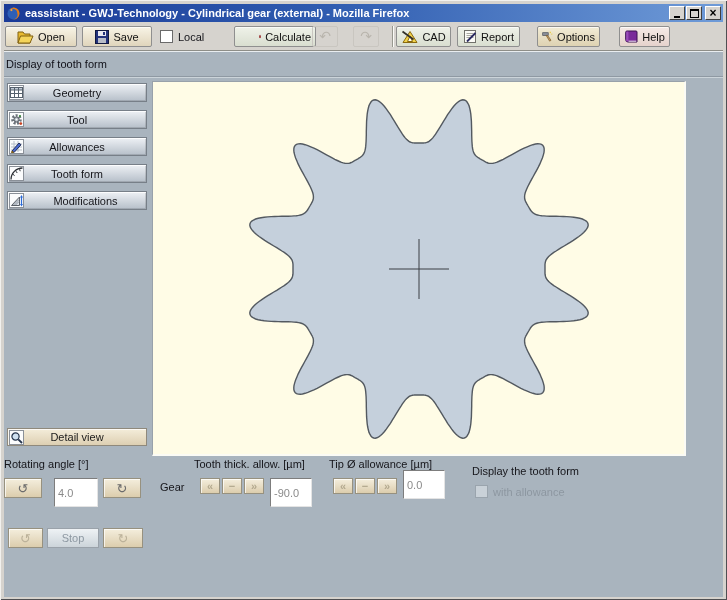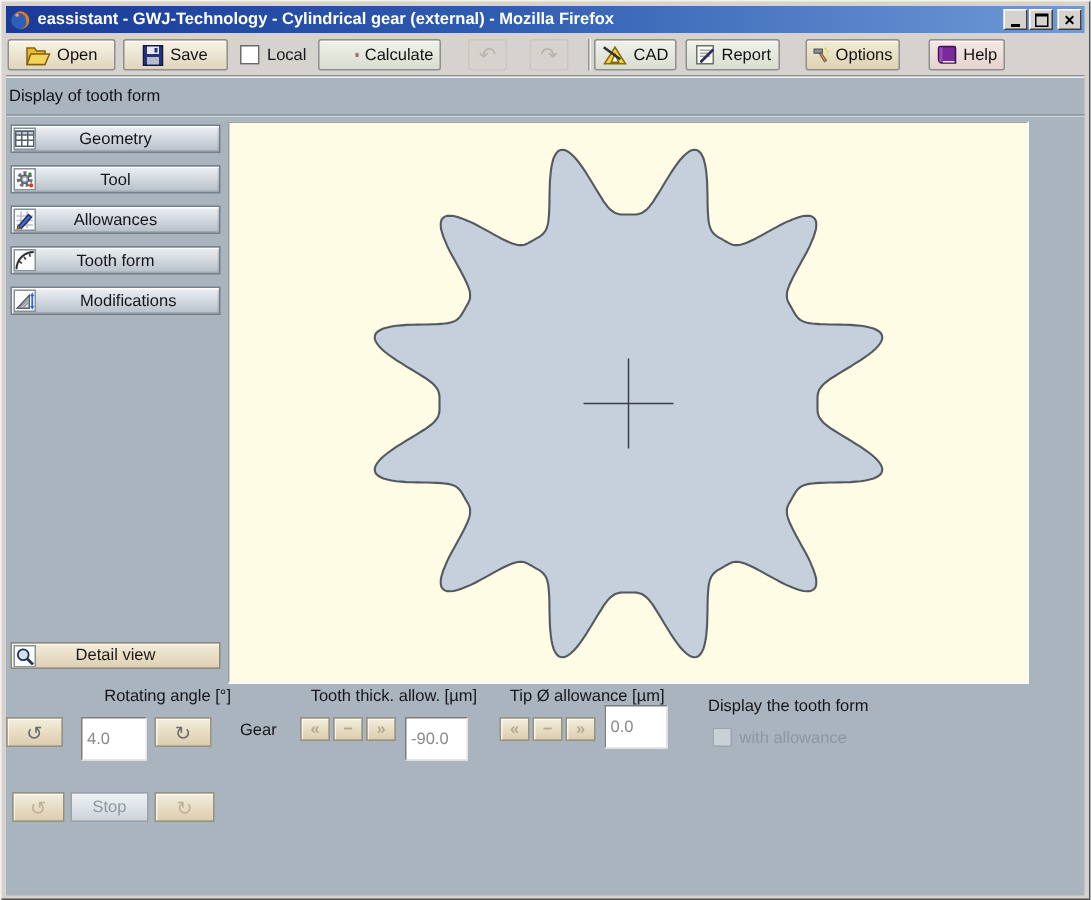--- a/index.html
+++ b/index.html
@@ -52,21 +52,21 @@
           border-top:1px solid #98a1aa;border-left:1px solid #98a1aa;
           border-right:2px solid #fbfbf5;border-bottom:2px solid #fbfbf5;}
   
   .vbtn{position:absolute;left:3px;width:140px;height:18px;box-sizing:border-box;
         background:linear-gradient(#f4edda,#ddcfb2);border:1px solid #8f897c;
         box-shadow:inset 1px 1px 0 rgba(255,255,255,.7);
         display:flex;align-items:center;justify-content:center;font-size:11px;color:#1a1a1a;cursor:default;}
   .vbtn.disabled{color:#a79e8c;}
   
   .lbl{position:absolute;white-space:nowrap;color:#15151a;}
-  .lbl.center{text-align:right;}
+  .lbl.center{text-align:left;}
   .lbl.disabled{color:#8d97a1;}
   .tanbtn{position:absolute;box-sizing:border-box;background:linear-gradient(#f4eedd,#dccdad);
           border:1px solid #97917f;box-shadow:inset 1px 1px 0 rgba(255,255,255,.7);
           display:flex;align-items:center;justify-content:center;color:#6b6b6b;font-size:13px;cursor:default;}
   .tanbtn.small{font-size:11px;color:#b3a98f;font-weight:bold;}
   .tanbtn.disabled{color:#bcb29a;}
   .stopbtn{position:absolute;box-sizing:border-box;background:linear-gradient(#eef2f5,#ccd4da);
            border:1px solid #9aa2aa;display:flex;align-items:center;justify-content:center;
            color:#8d98a2;font-size:11px;cursor:default;}
   input.num{position:absolute;box-sizing:border-box;height:29px;background:#fff;color:#8a8a8a;
@@ -115,21 +115,21 @@
         <rect x="3" y="1" width="8" height="5" fill="#e8e8f0"></rect>
         <rect x="8" y="2" width="2" height="3" fill="#23327c"></rect>
         <rect x="3" y="8" width="8" height="5" fill="#b8bcc8"></rect>
       </svg>
       <span>Save</span>
     </div>
     <span class="local-wrap">
       <span class="cb"></span>
       <span>Local</span>
     </span>
-    <div class="tbtn greenish" style="left:208px;width:82px;padding-left:24px;">
+    <div class="tbtn greenish" style="left:230px;width:82px;padding-left:24px;">
       <svg width="13" height="15" viewBox="0 0 13 15">
         <rect x="0.5" y="0.5" width="12" height="14" rx="1" fill="#9a2020" stroke="#5a0f0f"></rect>
         <rect x="2" y="2" width="9" height="3" fill="#e8e8e8"></rect>
         <g fill="#e8d0d0">
           <rect x="2" y="7" width="2" height="2"></rect>
             <rect x="5.5" y="7" width="2" height="2"></rect>
             <rect x="9" y="7" width="2" height="2"></rect>
           <rect x="2" y="10.5" width="2" height="2"></rect>
             <rect x="5.5" y="10.5" width="2" height="2"></rect>
             <rect x="9" y="10.5" width="2" height="2"></rect>

